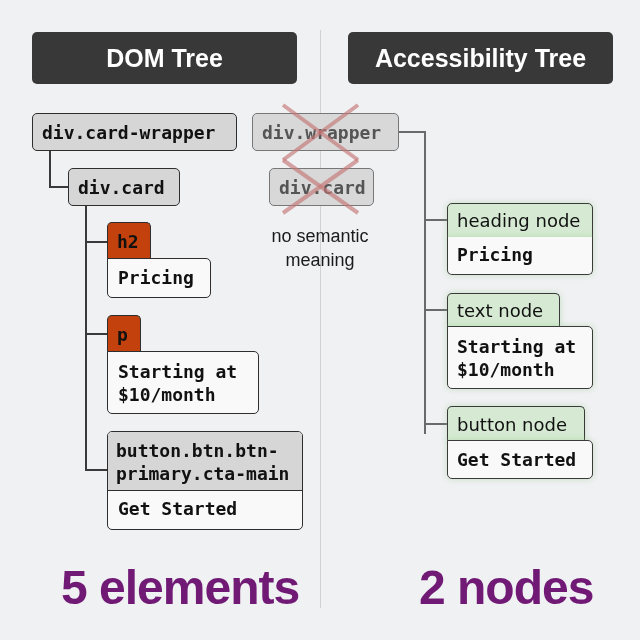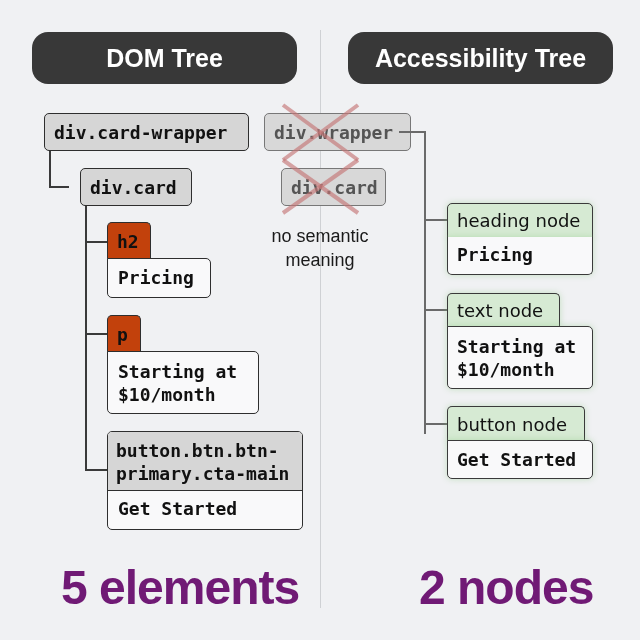--- a/index.html
+++ b/index.html
@@ -6,33 +6,33 @@
     body {
       width: 640px; height: 640px; position: relative; overflow: hidden;
       background: #f0f1f3;
       font-family: "DejaVu Sans", sans-serif;
     }
     .abs { position: absolute; }
     .divider { position: absolute; left: 320px; top: 30px; width: 1px; height: 578px; background: #cfd1d4; }
 
     .header {
       position: absolute; top: 32px; height: 52px;
-      background: #383838; color: #ffffff; border-radius: 16px;
+      background: #383838; color: #ffffff; border-radius: 5px;
       display: flex; align-items: center; justify-content: center;
       font-family: "Liberation Sans", sans-serif; font-weight: bold; font-size: 25px;
       box-sizing: border-box;
     }
     .hdr-left { left: 32px; width: 265px; }
     .hdr-right { left: 348px; width: 265px; }
 
     .mono { font-family: "DejaVu Sans Mono", monospace; font-weight: bold; color: #111; }
     .box {
       position: absolute; box-sizing: border-box;
       border: 1.5px solid #2e2e2e; border-radius: 5px;
-      font-size: 18px; display: flex; align-items: center; padding-left: 9px; margin-left: 12px;
+      font-size: 18px; display: flex; align-items: center; padding-left: 9px;
     }
     .gray { background: #d6d6d6; }
 
     .faded { border-color: #777; color: #555; background: #d8d8d8; }
 
     .tab-top {
       position: absolute; box-sizing: border-box;
       border: 1.5px solid #2e2e2e; border-bottom: none;
       border-radius: 5px 5px 0 0; background: #c2410c;
       font-size: 18px; display: flex; align-items: center; padding-left: 9px;

